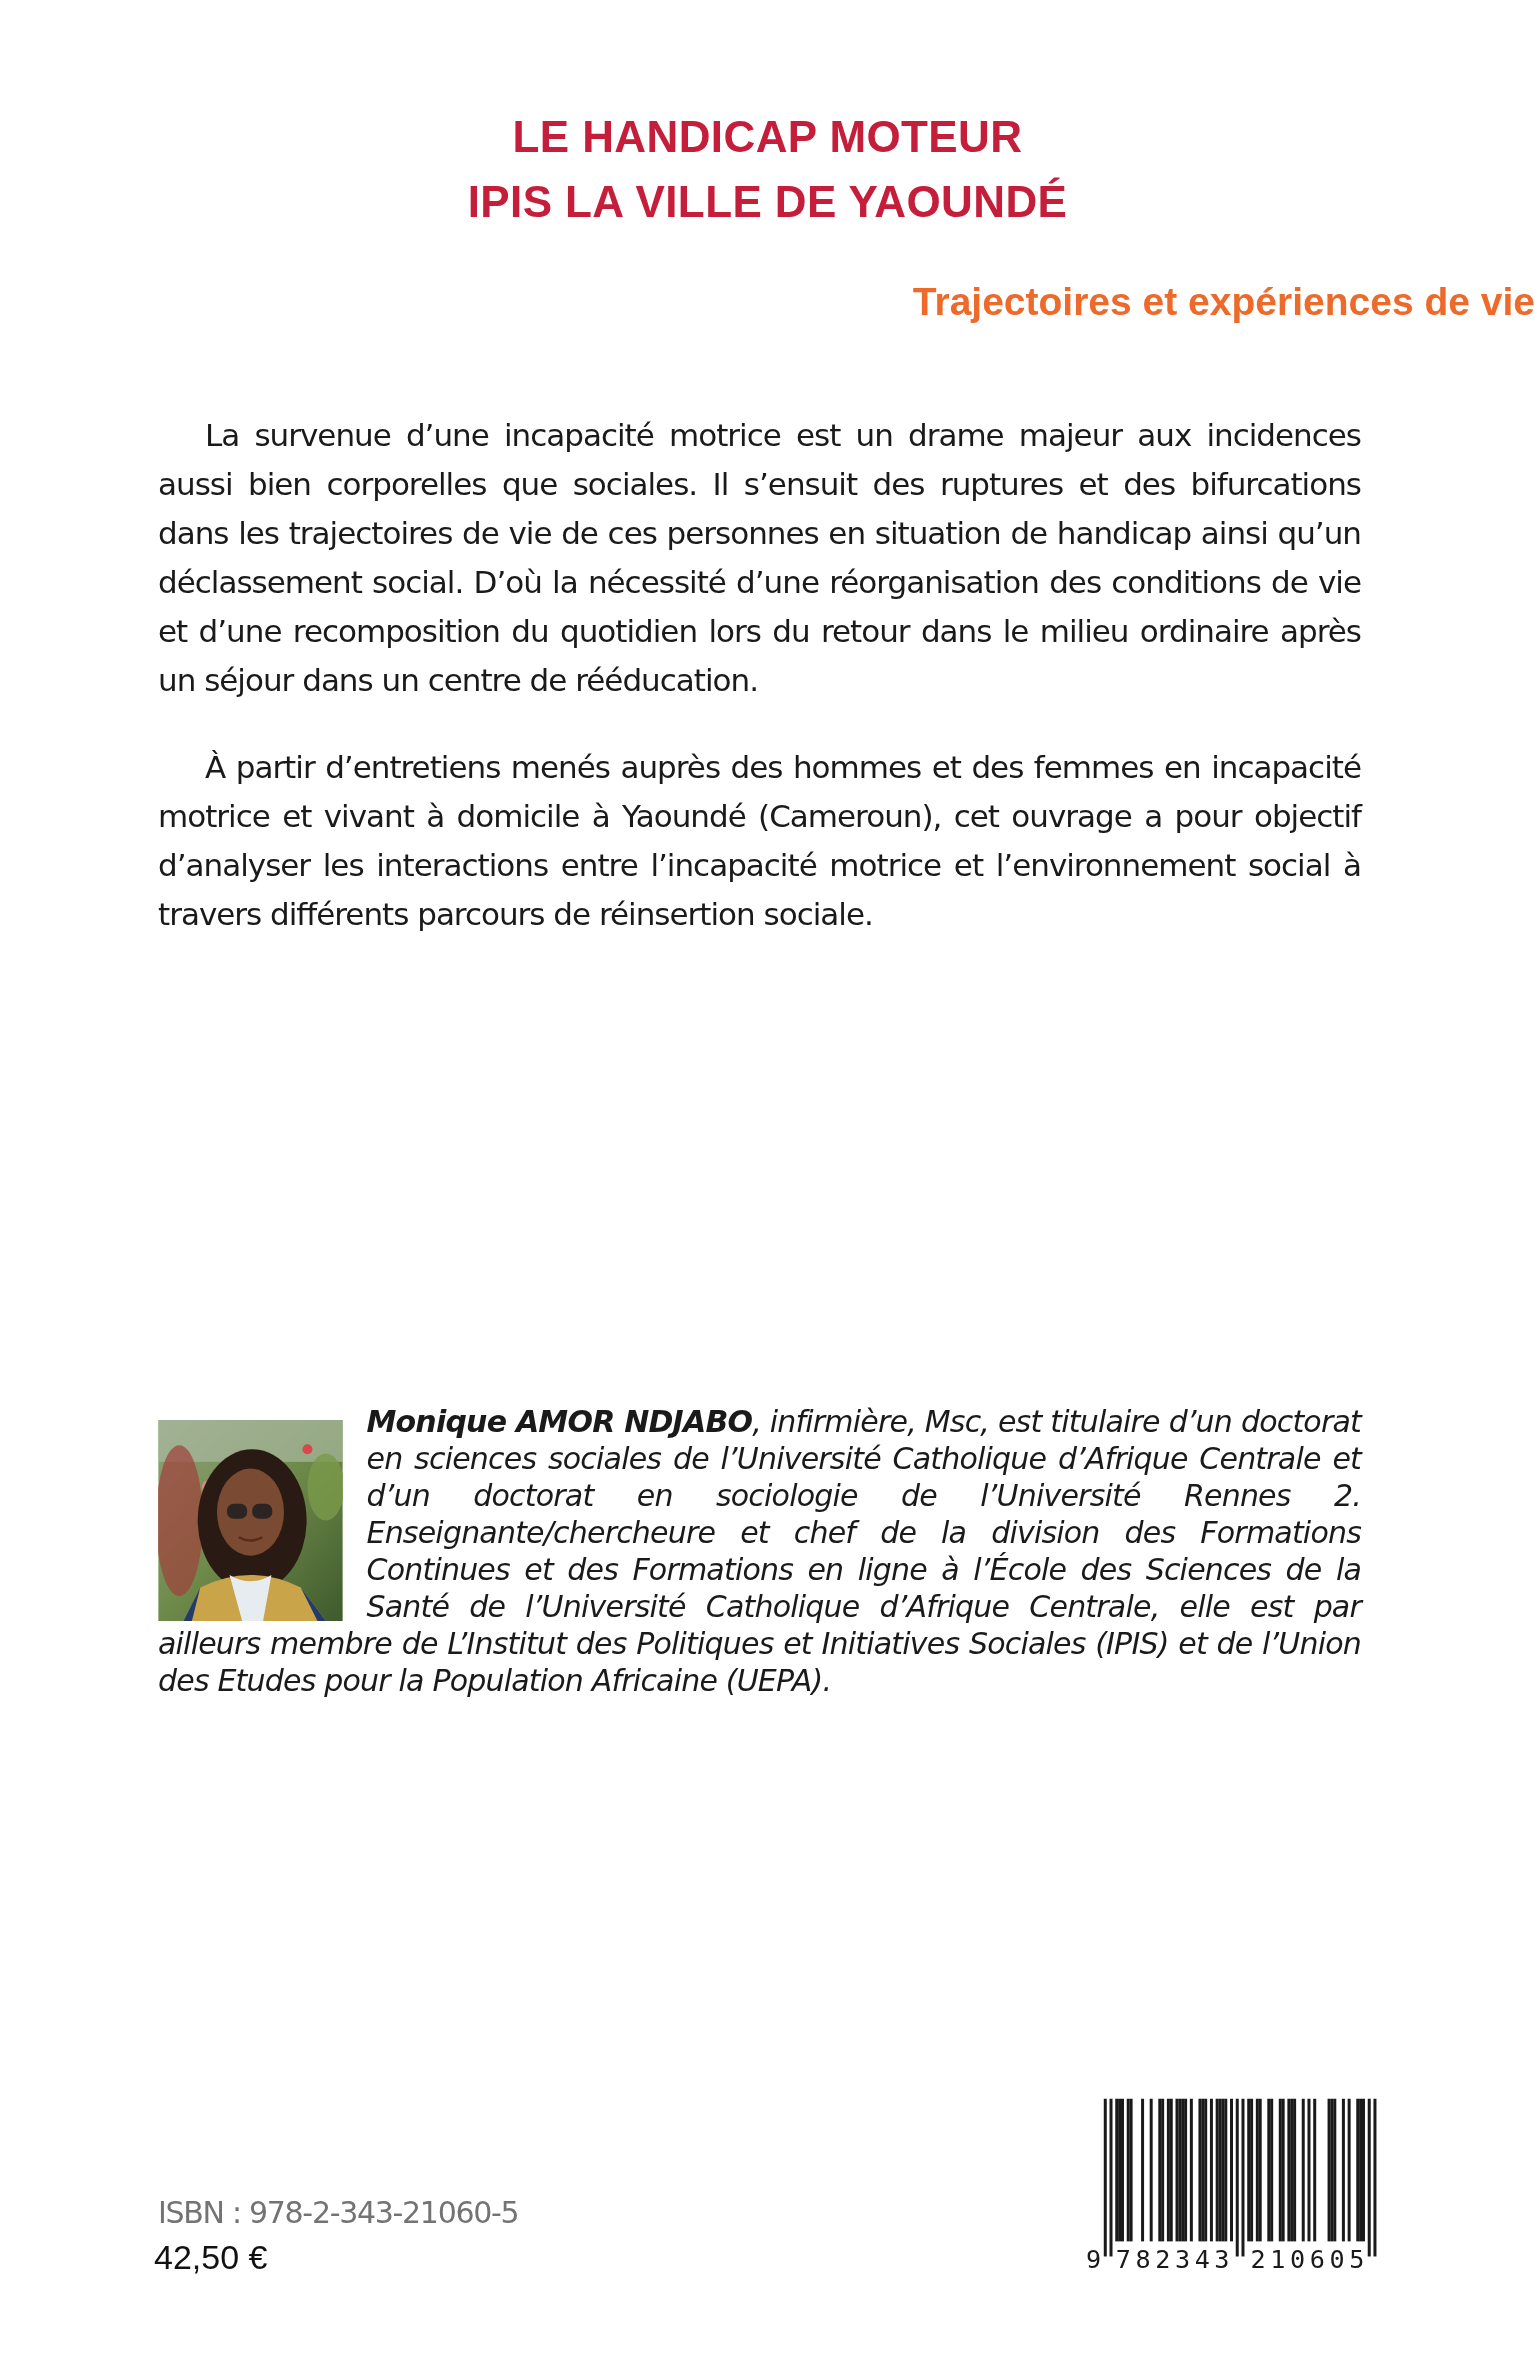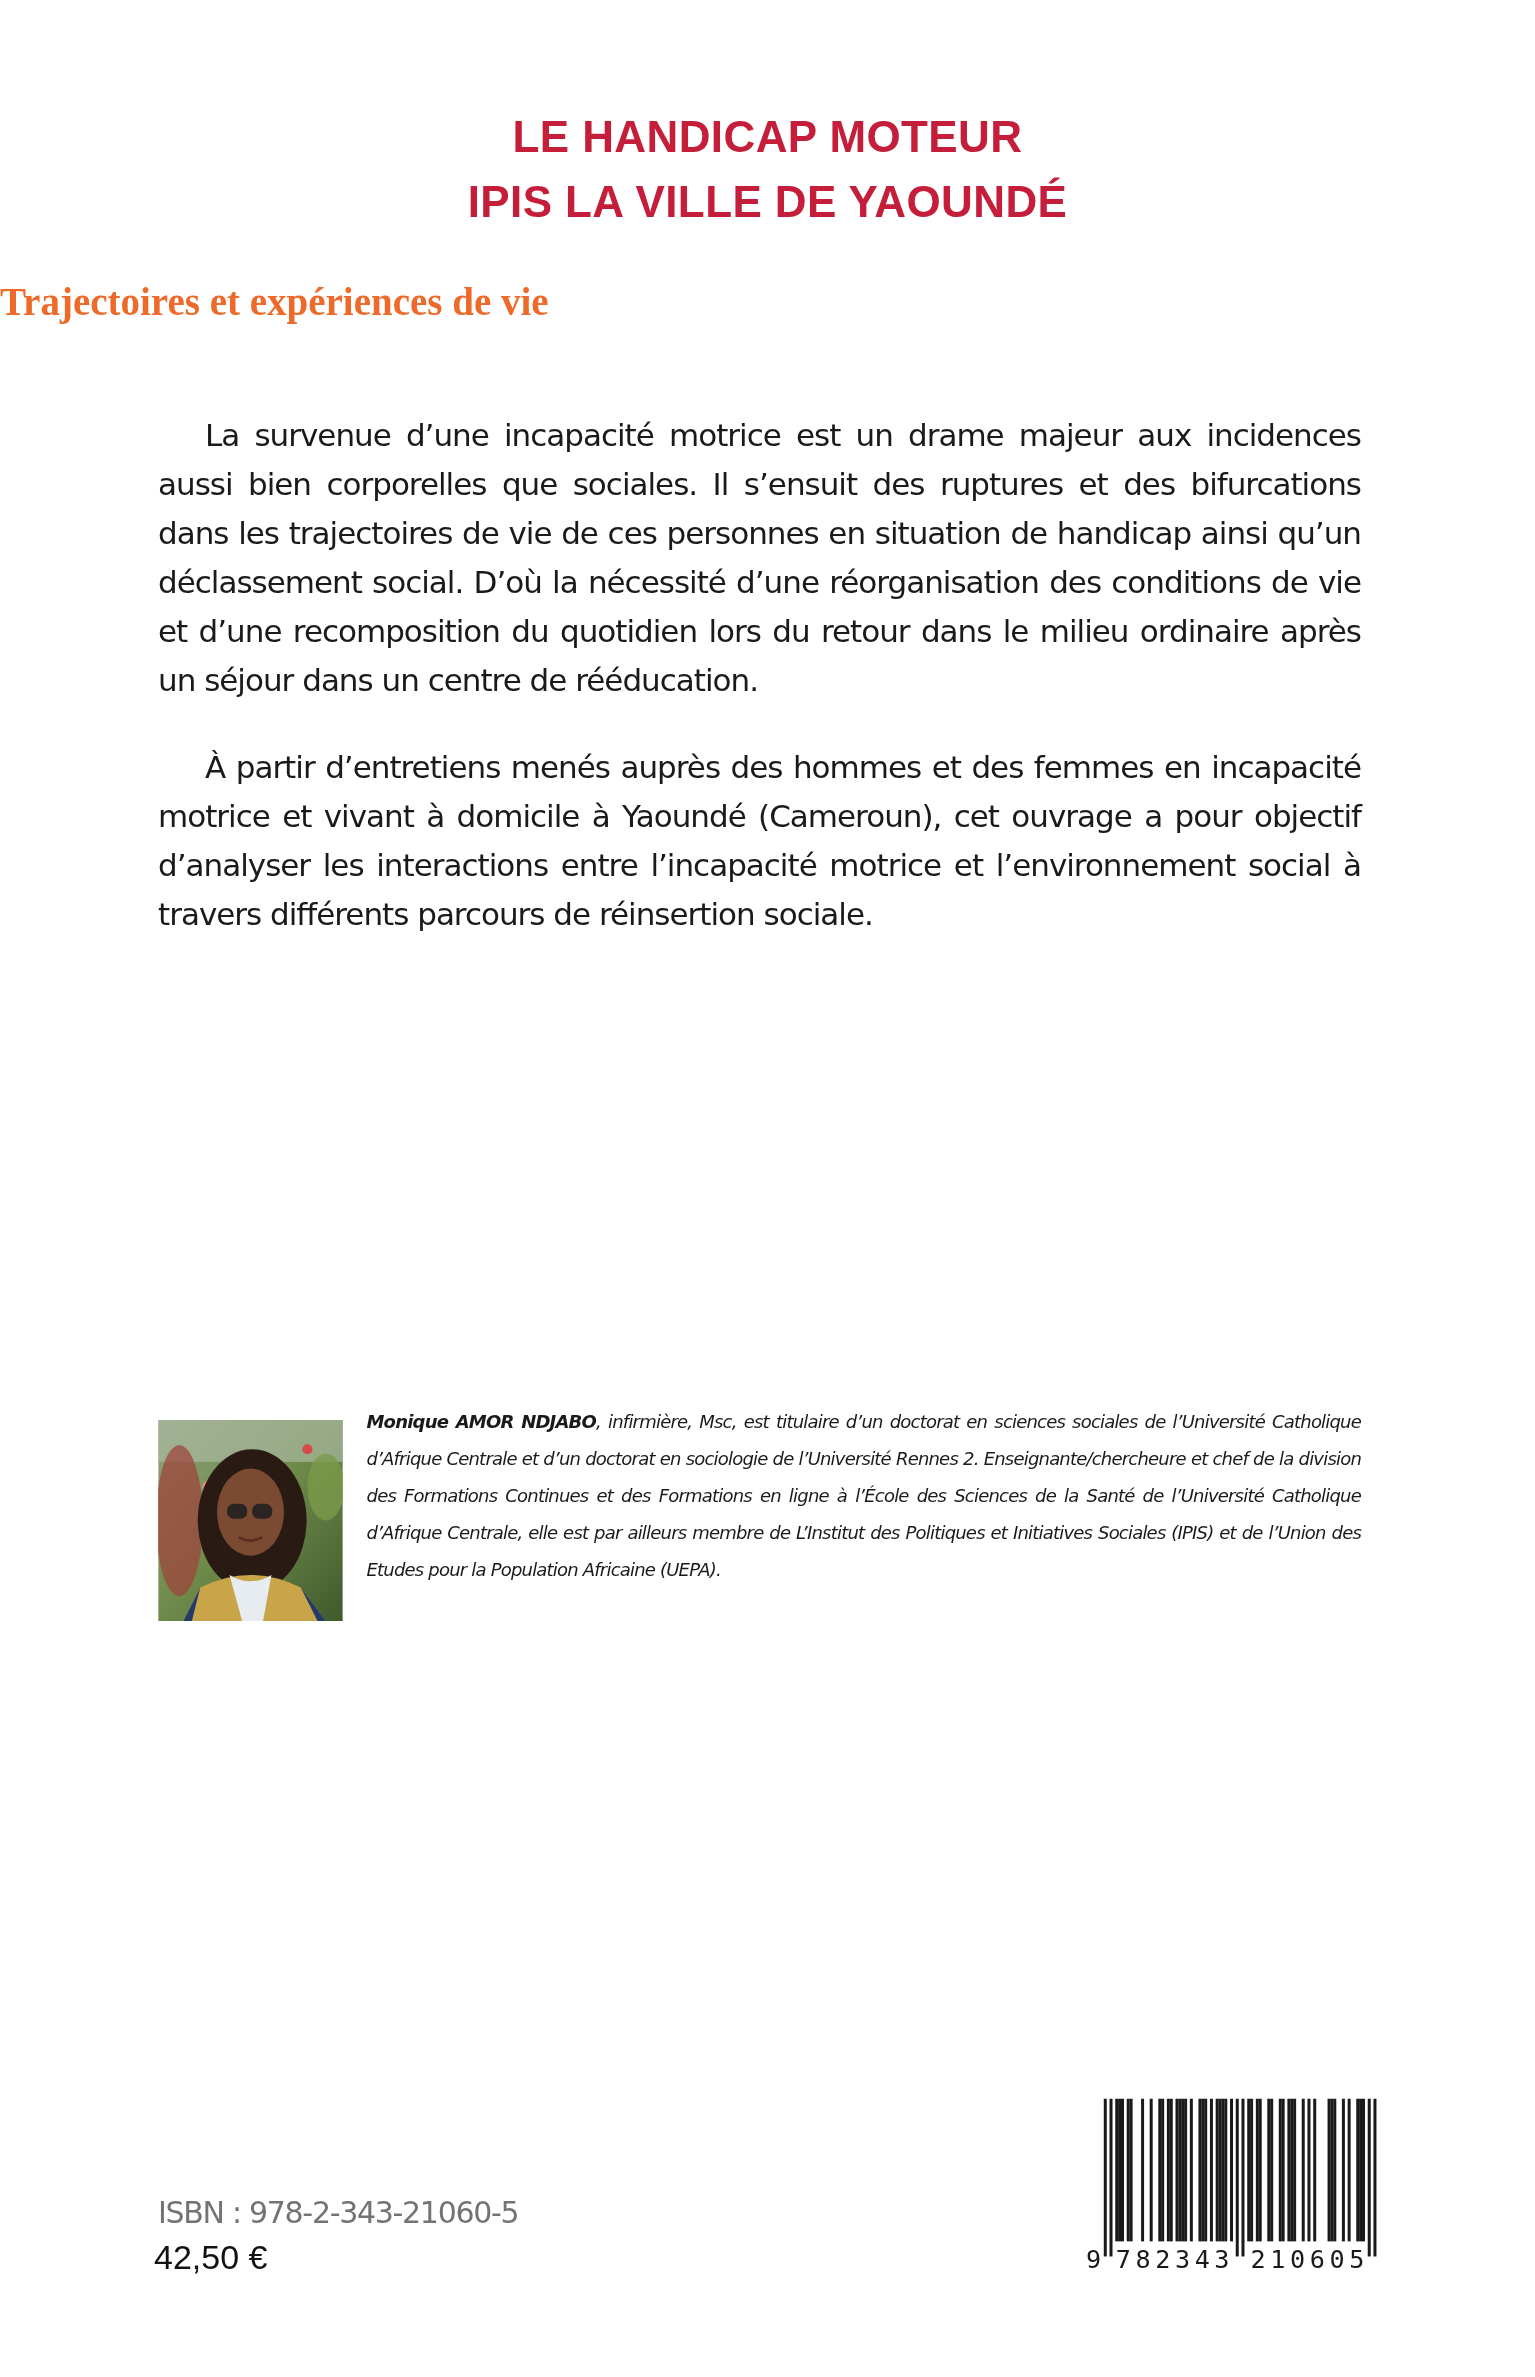--- a/index.html
+++ b/index.html
@@ -3,31 +3,31 @@
 <meta charset="utf-8">
 <style>
   html, body { margin: 0; padding: 0; background: #ffffff; }
   body { width: 1535px; height: 2377px; position: relative; overflow: hidden; }
   .page { position: absolute; left: 0; top: 0; width: 1535px; height: 2377px; background: #ffffff; }
 
   .title { position: absolute; left: 0; width: 1535px; text-align: center;
     font-family: "Liberation Sans", sans-serif; font-weight: bold; margin: 0; }
   .title-line { display: block; font-size: 44px; line-height: 65px; color: #c41e3a; letter-spacing: 0.4px; }
   #title-block { top: 104px; }
-  .subtitle { position: absolute; left: 0; width: 1535px; top: 277px; text-align: left;
-    font-family: Liberation Serif, serif; font-weight: bold; font-size: 39px; line-height: 50px;
+  .subtitle { position: absolute; left: 0; width: 1535px; top: 277px; text-align: right;
+    font-family: Liberation Sans, sans-serif; font-weight: bold; font-size: 39px; line-height: 50px;
     color: #ee6a2a; margin: 0; }
 
   .body-text { position: absolute; left: 158px; width: 1203px; top: 411px;
     font-family: "DejaVu Sans", sans-serif; font-size: 31px; line-height: 49px; color: #1a1a1a;
     letter-spacing: -1px; word-spacing: 0px; }
   .body-text p { margin: 0 0 38px 0; text-align: justify; text-indent: 47px; }
 
   .bio { position: absolute; left: 158px; width: 1203px; top: 1403px;
-    font-family: "DejaVu Sans", sans-serif; font-style: italic; font-size: 18px; line-height: 37px;
+    font-family: "DejaVu Sans", sans-serif; font-style: italic; font-size: 30px; line-height: 37px;
     color: #1a1a1a; letter-spacing: -0.8px; text-align: justify; }
   .bio-photo { float: left; width: 185px; height: 201px; margin: 17px 23.5px 0 0; position: relative; overflow: hidden; }
   .bio-name { font-weight: bold; }
 
   .isbn { position: absolute; left: 158px; top: 2193px; font-family: "DejaVu Sans", sans-serif;
     font-size: 30px; line-height: 40px; color: #737373; letter-spacing: -1.3px; }
   .price { position: absolute; left: 154px; top: 2237px; font-family: "Liberation Sans", sans-serif;
     font-size: 34px; line-height: 40px; color: #111111; }
 
   .barcode { position: absolute; left: 1087px; top: 2097px; width: 302px; height: 178px; }

